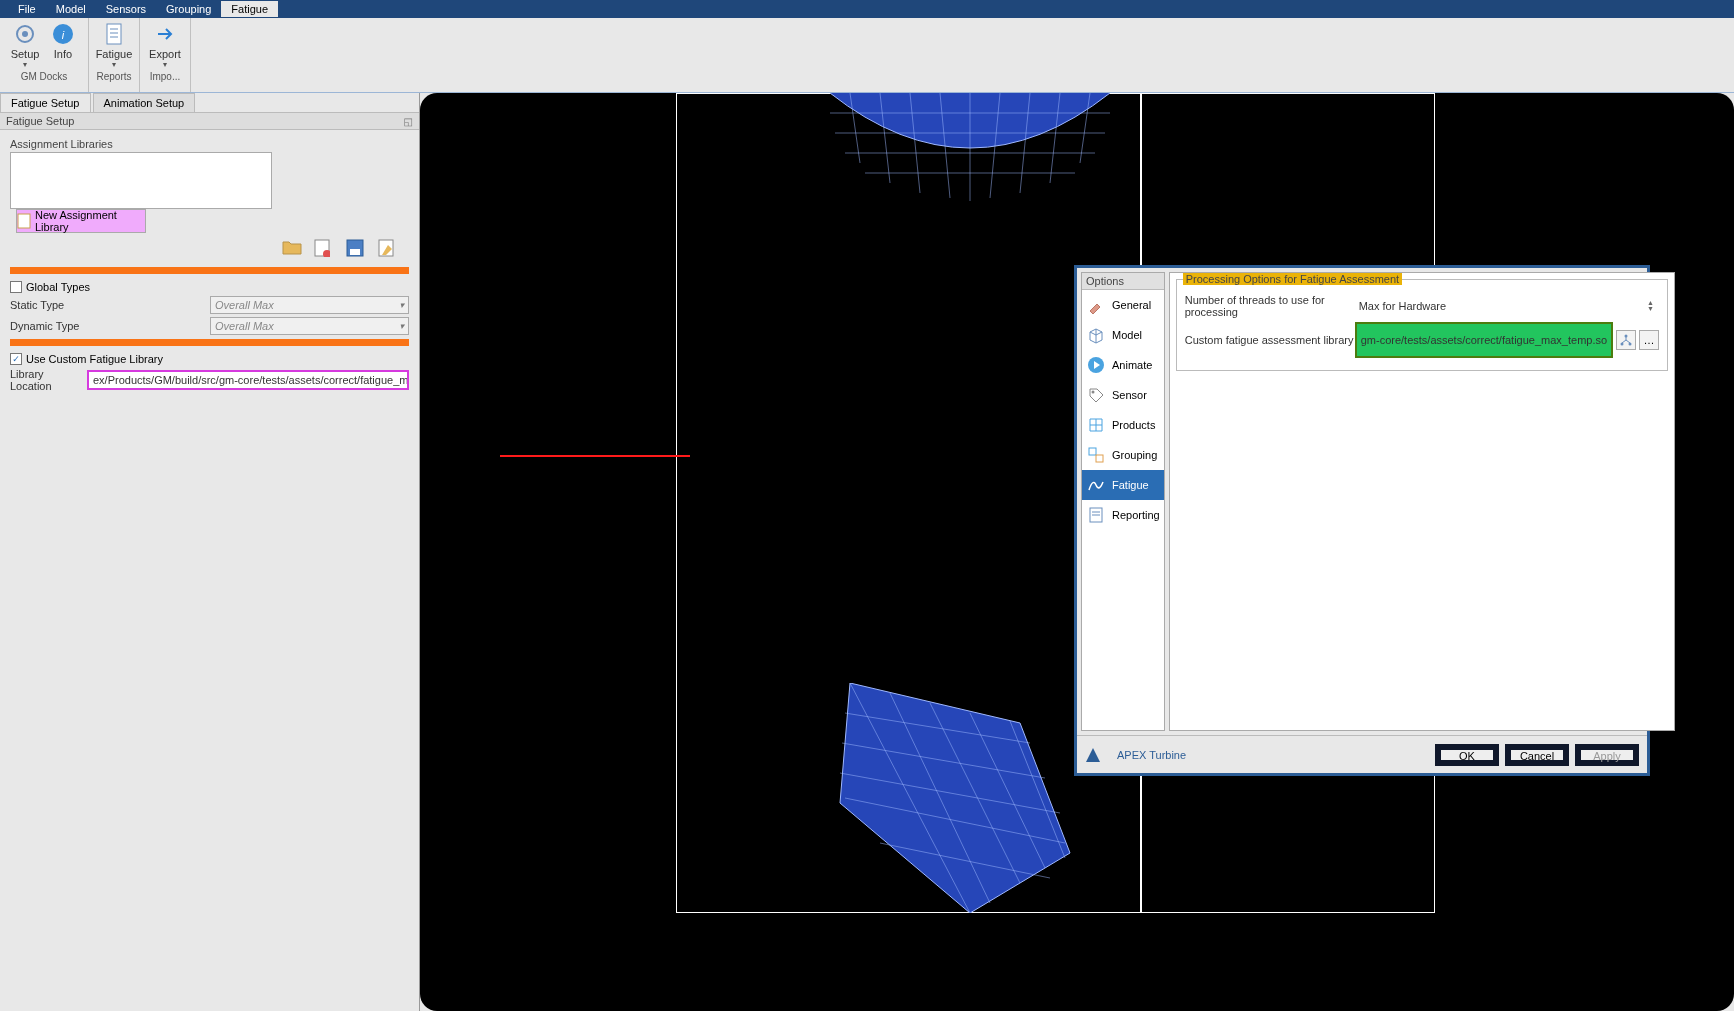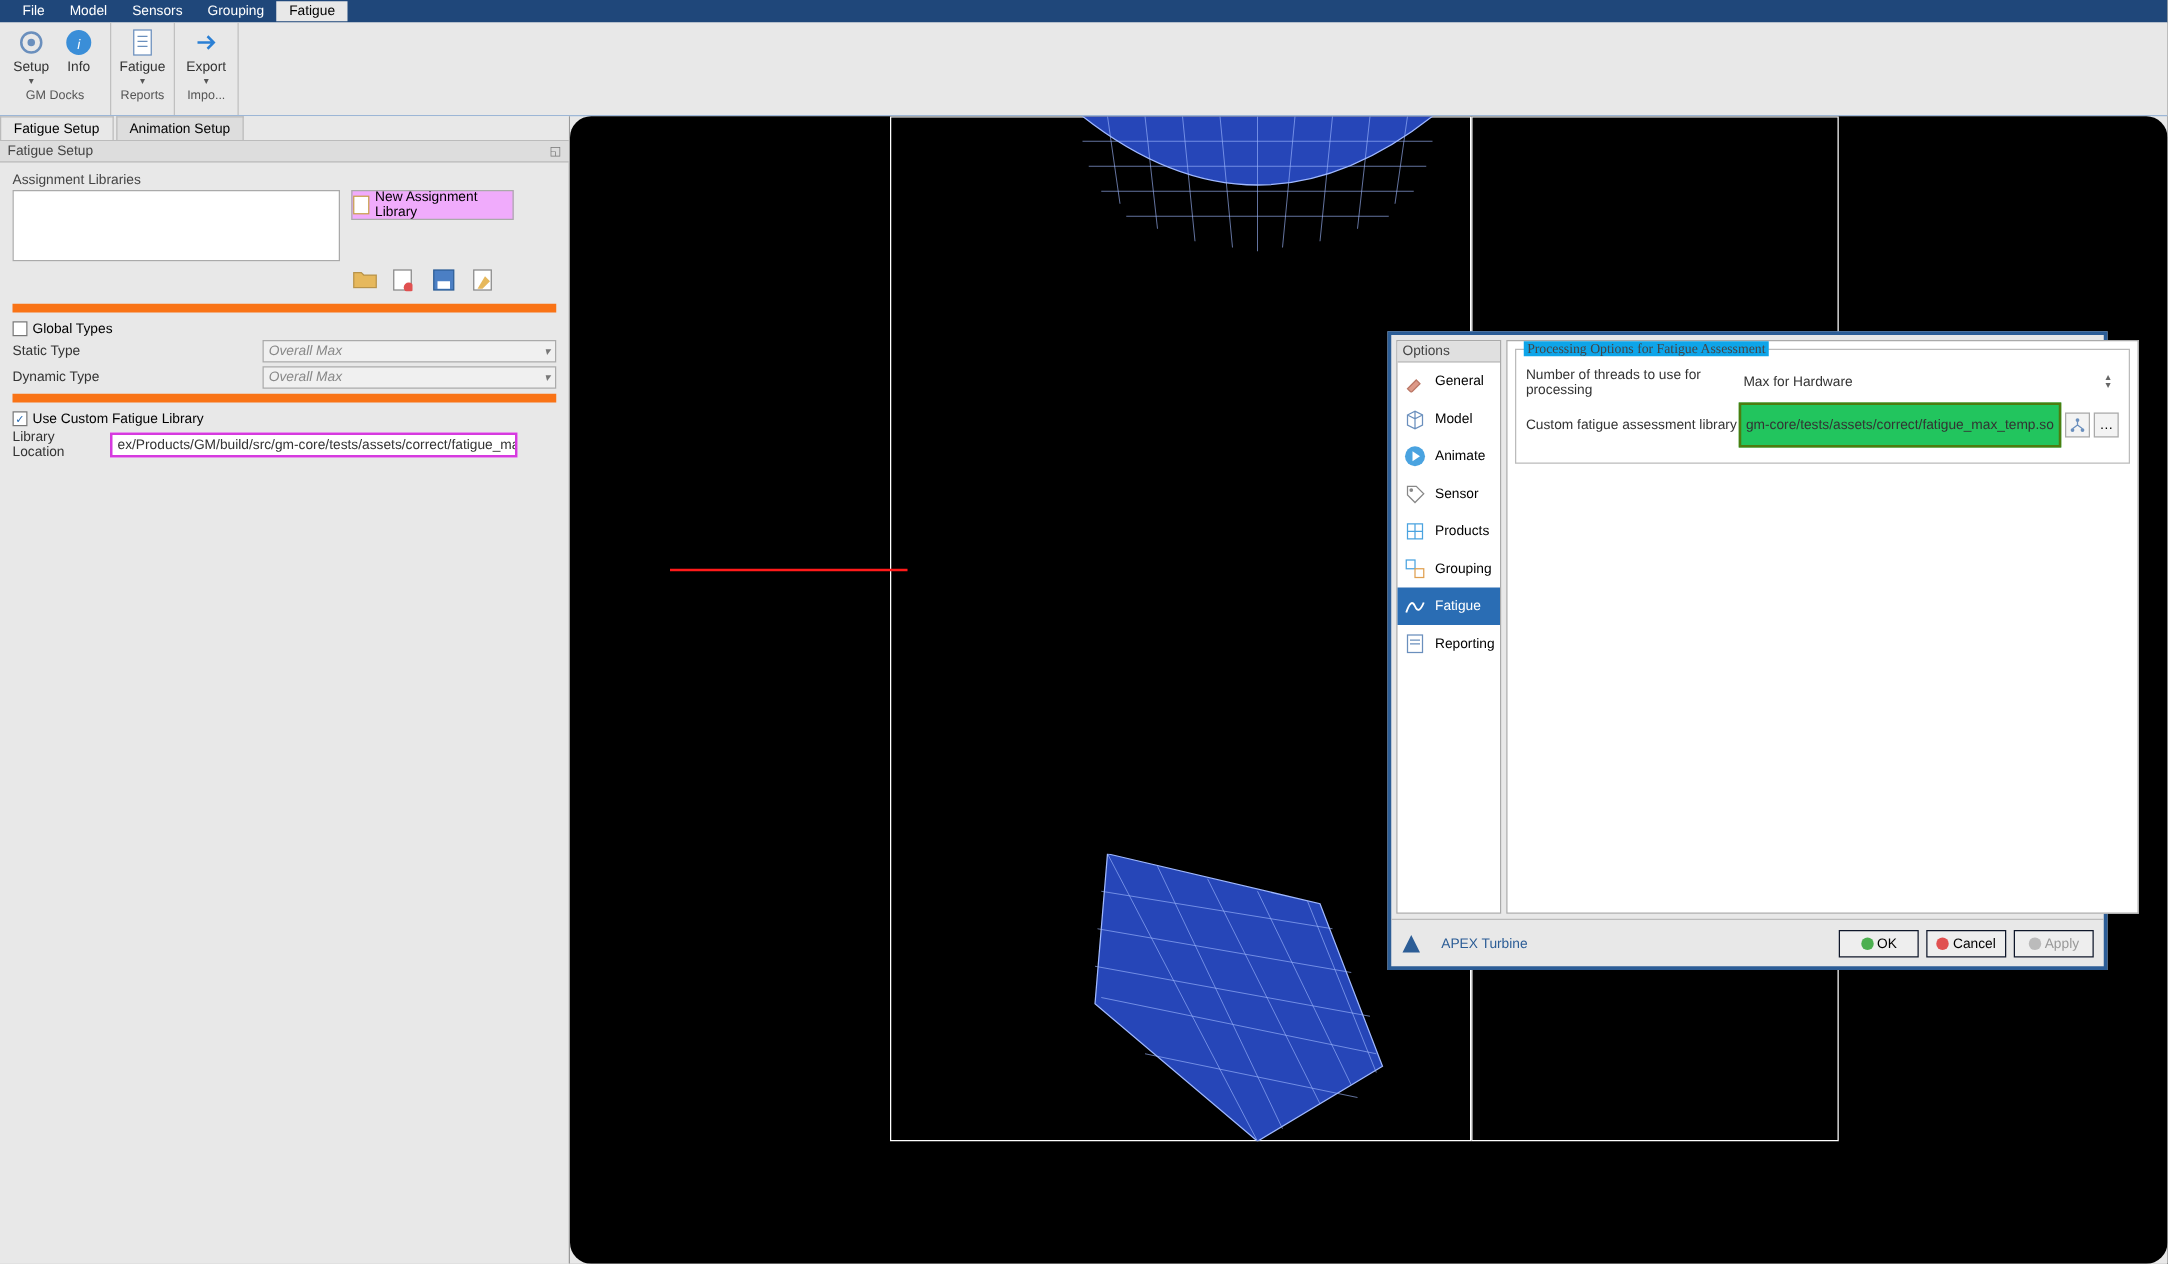--- a/index.html
+++ b/index.html
@@ -14,21 +14,21 @@
 .ribbon { background: #e8e8e8; border-bottom: 1px solid #9cb6d6; height: 75px; display: flex; }
 .rgroup { border-right: 1px solid #c0c0c0; padding: 2px 6px; display: flex; flex-direction: column; align-items: center; }
 .rgroup .btns { display: flex; }
 .rbtn { display: flex; flex-direction: column; align-items: center; width: 38px; padding-top: 2px; cursor: default; }
 .rbtn .ic { width: 24px; height: 24px; display: flex; align-items: center; justify-content: center; }
 .rbtn .lbl { color: #333; margin-top: 2px; }
 .rgroup .grplbl { color: #555; font-size: 10px; margin-top: 2px; }
 
 
 .workspace { display: flex; height: calc(100% - 93px); }
-.leftcol { width: 456px; background: #e8e8e8; border-right: 1px solid #999; display: flex; flex-direction: column; }
+.leftcol { width: 420px; background: #e8e8e8; border-right: 1px solid #999; display: flex; flex-direction: column; }
 .tabs { display: flex; background: #e8e8e8; border-bottom: 1px solid #bbb; }
 .tab { padding: 3px 10px; border: 1px solid #bbb; border-bottom: none; background: #ddd; margin-right: 2px; cursor: default; }
 .tab.active { background: #e8e8e8; }
 .panelhdr { background: #ddd; padding: 2px 6px; border-bottom: 1px solid #bbb; display: flex; justify-content: space-between; align-items: center; color: #444; }
 .panelbody { padding: 8px 10px; }
 .grouplabel { color: #444; margin-bottom: 2px; }
 .listbox { width: 262px; height: 57px; background: #fff; border: 1px solid #aaa; display: inline-block; vertical-align: top; }
 .newbtn { width: 130px; height: 24px; border: 1px solid #aaa; background: #f0abfc; margin-left: 6px; display: inline-flex; align-items: center; justify-content: center; vertical-align: top; cursor: default; }
 .iconrow { margin: 6px 0 6px 272px; display: flex; gap: 10px; }
 .iconrow .ic { width: 22px; height: 22px; }
@@ -47,30 +47,30 @@
 
 .dialog { position: absolute; left: 654px; top: 172px; width: 576px; height: 511px; background: #e8e8e8; border: 3px solid #2c5d96; display: flex; flex-direction: column; }
 .dlgbody { flex: 1; display: flex; padding: 4px; gap: 4px; }
 .optlist { width: 102px; border: 1px solid #aaa; background: #fff; }
 .optlist .ohdr { background: #e0e0e0; padding: 2px 4px; border-bottom: 1px solid #bbb; color: #444; }
 .optlist .oitem { display: flex; align-items: center; padding: 5px 4px; gap: 6px; cursor: default; }
 .optlist .oitem.selected { background: #2a6db4; color: #fff; }
 .optlist .oic { width: 20px; height: 20px; display: flex; align-items: center; justify-content: center; }
 .optcontent { flex: 1; border: 1px solid #aaa; background: #fff; padding: 6px; position: relative; }
 .ocfieldset { border: 1px solid #bbb; padding: 10px 8px 8px 8px; position: relative; }
-.ocfieldset .legend { position: absolute; top: -7px; left: 6px; background: #0ea5e9; padding: 0 3px; color: #444; font-family: Liberation Serif, serif; }
+.ocfieldset .legend { position: absolute; top: -7px; left: 6px; background: #eab308; padding: 0 3px; color: #444; }
 .ocrow { display: flex; align-items: center; margin: 4px 0; }
 .ocrow .olabel { width: 170px; color: #333; }
 .spin { flex: 1; height: 18px; border: none; padding: 0 4px; display: flex; align-items: center; color: #333; position: relative; }
 .spin .sp { position: absolute; right: 2px; top: 0; height: 100%; width: 10px; display: flex; flex-direction: column; justify-content: center; color: #666; font-size: 7px; line-height: 6px; }
 .pathbox { flex: 1; border: 2px solid #4d7c0f; height: 36px; background: #22c55e; padding: 0 4px; display: flex; align-items: center; overflow: hidden; white-space: nowrap; color: #333; }
 .smallbtn { width: 20px; height: 20px; border: 1px solid #aaa; background: #f3f3f3; margin-left: 3px; display: flex; align-items: center; justify-content: center; cursor: default; }
 .dlgfooter { height: 38px; border-top: 1px solid #bbb; display: flex; align-items: center; padding: 0 8px; }
 .brand { flex: 1; display: flex; align-items: center; color: #2c5d96; font-size: 10px; gap: 16px; }
-.dbtn { width: 64px; height: 22px; border: 1px solid #0f172a; background: #eee; margin-left: 6px; display: flex; align-items: center; justify-content: center; gap: 3px; cursor: default; }
+.dbtn { width: 64px; height: 22px; border: 6px solid #0f172a; background: #eee; margin-left: 6px; display: flex; align-items: center; justify-content: center; gap: 3px; cursor: default; flex-direction: column; }
 .dbtn.disabled { color: #999; }
 .dot { width: 10px; height: 10px; border-radius: 50%; }
 .dot.ok { background: #4caf50; }
 .dot.cancel { background: #e05050; }
 .dot.apply { background: #bbb; }
 
 svg { display: block; }
 .whitebox { position:absolute; border:1px solid #fff; }
 </style>
 </head>

